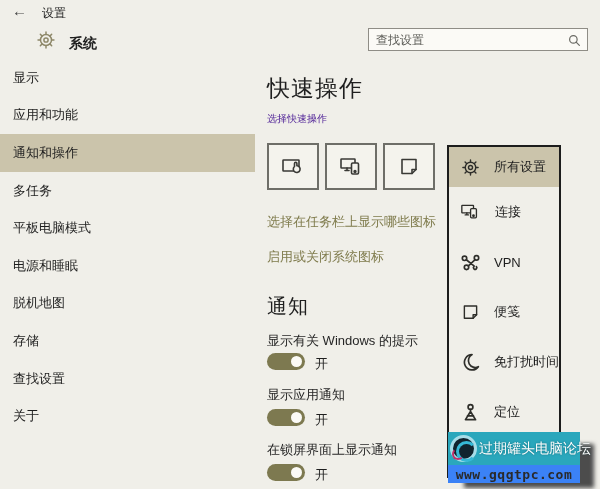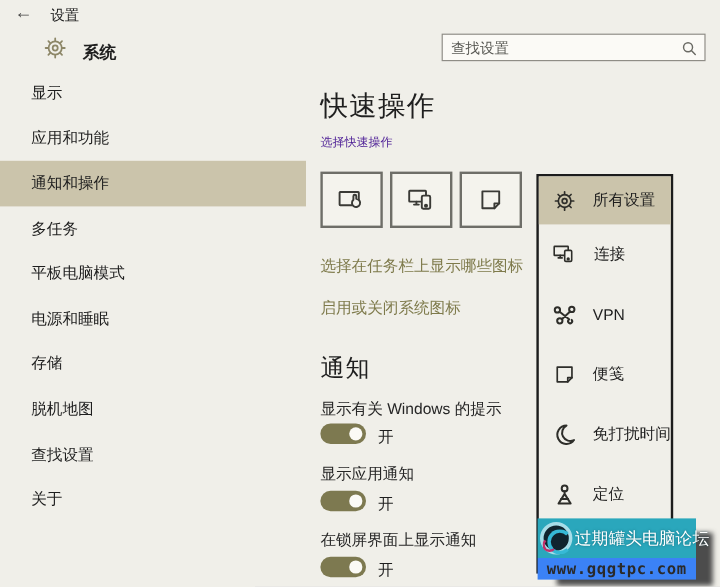--- a/index.html
+++ b/index.html
@@ -28,21 +28,21 @@
   .section-title{position:absolute;left:42px;top:7px;font-size:14px;font-weight:bold;color:#1f1f1f;}
 
   
   .searchbox{position:absolute;left:368px;top:28px;width:220px;height:23px;background:#fbfaf6;border:1px solid #8f8d86;}
   .searchbox input{position:absolute;left:0;top:0;width:100%;height:100%;border:none;background:transparent;padding:0 24px 0 7px;font-size:12px;color:#4a4a4a;font-family:inherit;outline:none;}
   .searchbox input::placeholder{color:#5a5a55;opacity:1;}
   .search-icon{position:absolute;right:5px;top:4px;color:#6a6a64;}
 
   
   .sidebar{position:absolute;left:0;top:59px;width:255px;}
-  .side-item{height:37.6px;display:flex;align-items:center;padding-left:26px;font-size:13px;color:#1e1e1e;cursor:pointer;}
+  .side-item{height:37.6px;display:flex;align-items:center;padding-left:13px;font-size:13px;color:#1e1e1e;cursor:pointer;}
   .side-item.selected{background:var(--tan);}
 
   
   .main{position:absolute;left:255px;top:60px;width:192px;}
   .qa-title{position:absolute;left:12px;top:13px;font-size:23px;font-weight:300;color:#1f1f1f;letter-spacing:1px;}
   .qa-subtitle{position:absolute;left:12px;top:52px;font-size:10px;color:#4c1d95;}
   .tiles{position:absolute;left:12px;top:83px;display:flex;gap:6px;}
   .tile{width:52px;height:47px;background:var(--bg-main);border:2px solid #6e6e68;display:flex;align-items:center;justify-content:center;color:#3a3a36;cursor:pointer;}
   .link{position:absolute;left:12px;font-size:13px;color:var(--link);cursor:pointer;}
   .link1{top:153px;} .link2{top:188px;}
@@ -107,22 +107,22 @@
     </span>
   </div>
 
   <div class="sidebar">
     <div class="side-item">显示</div>
     <div class="side-item">应用和功能</div>
     <div class="side-item selected">通知和操作</div>
     <div class="side-item">多任务</div>
     <div class="side-item">平板电脑模式</div>
     <div class="side-item">电源和睡眠</div>
+    <div class="side-item">脱机地图</div>
     <div class="side-item">存储</div>
-    <div class="side-item">脱机地图</div>
     <div class="side-item">查找设置</div>
     <div class="side-item">关于</div>
   </div>
 
   <div class="main">
     <div class="qa-title">快速操作</div>
     <div class="qa-subtitle">选择快速操作</div>
 
     <div class="tiles">
       <div class="tile">

